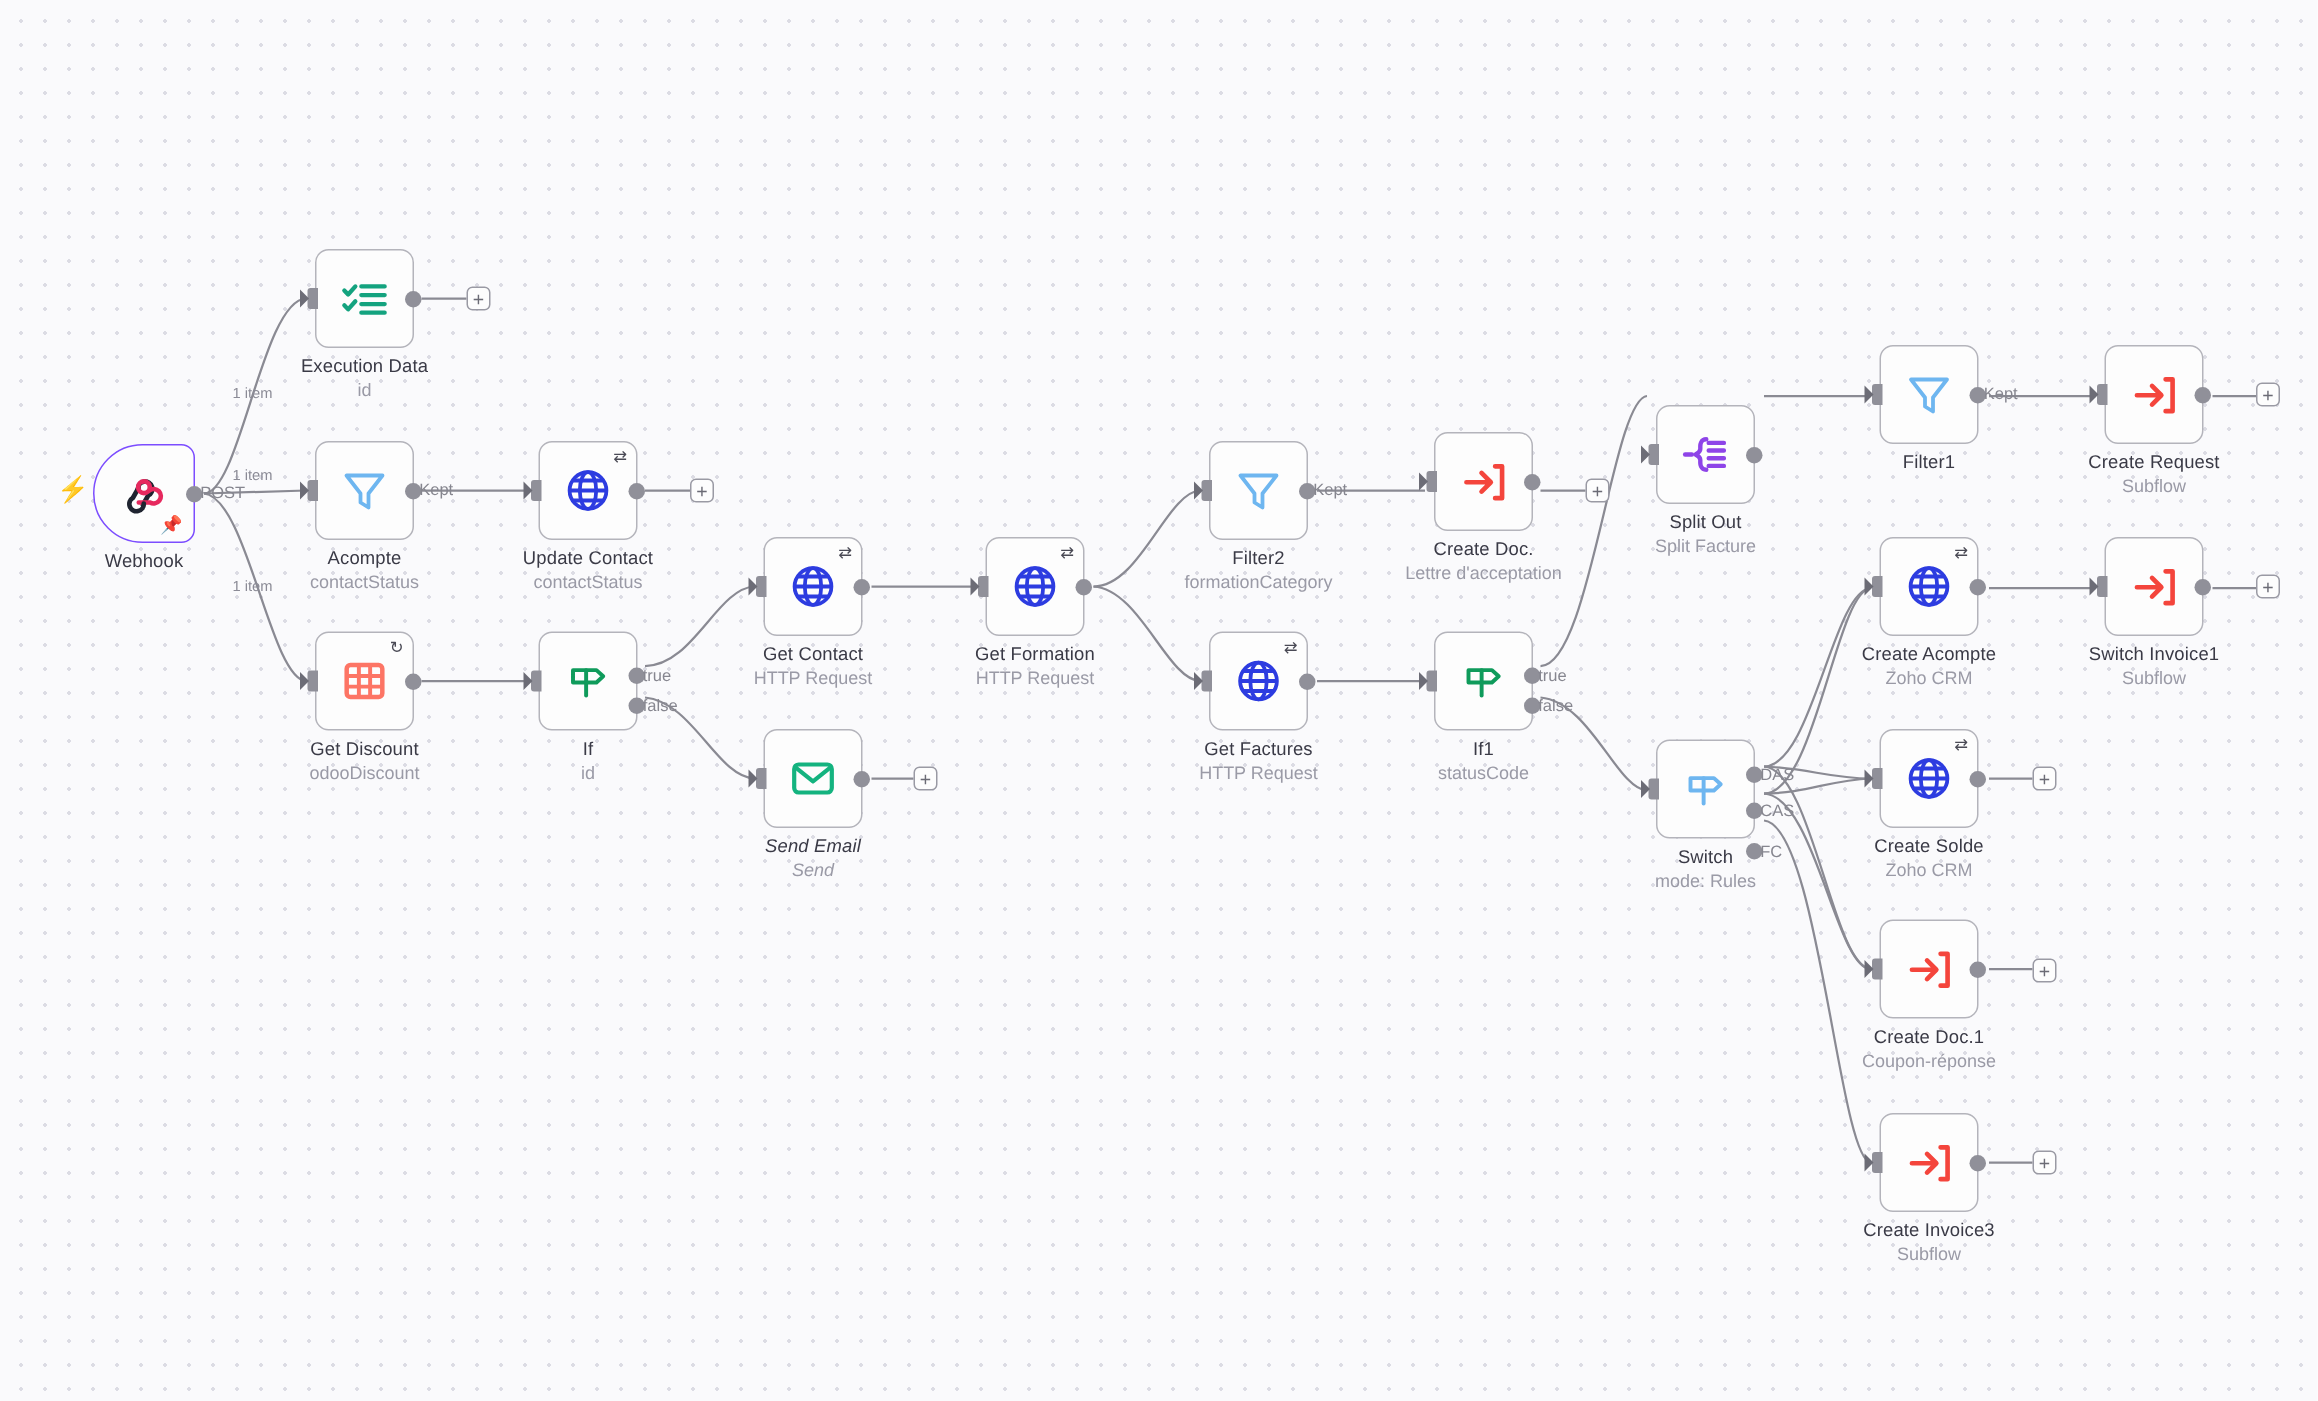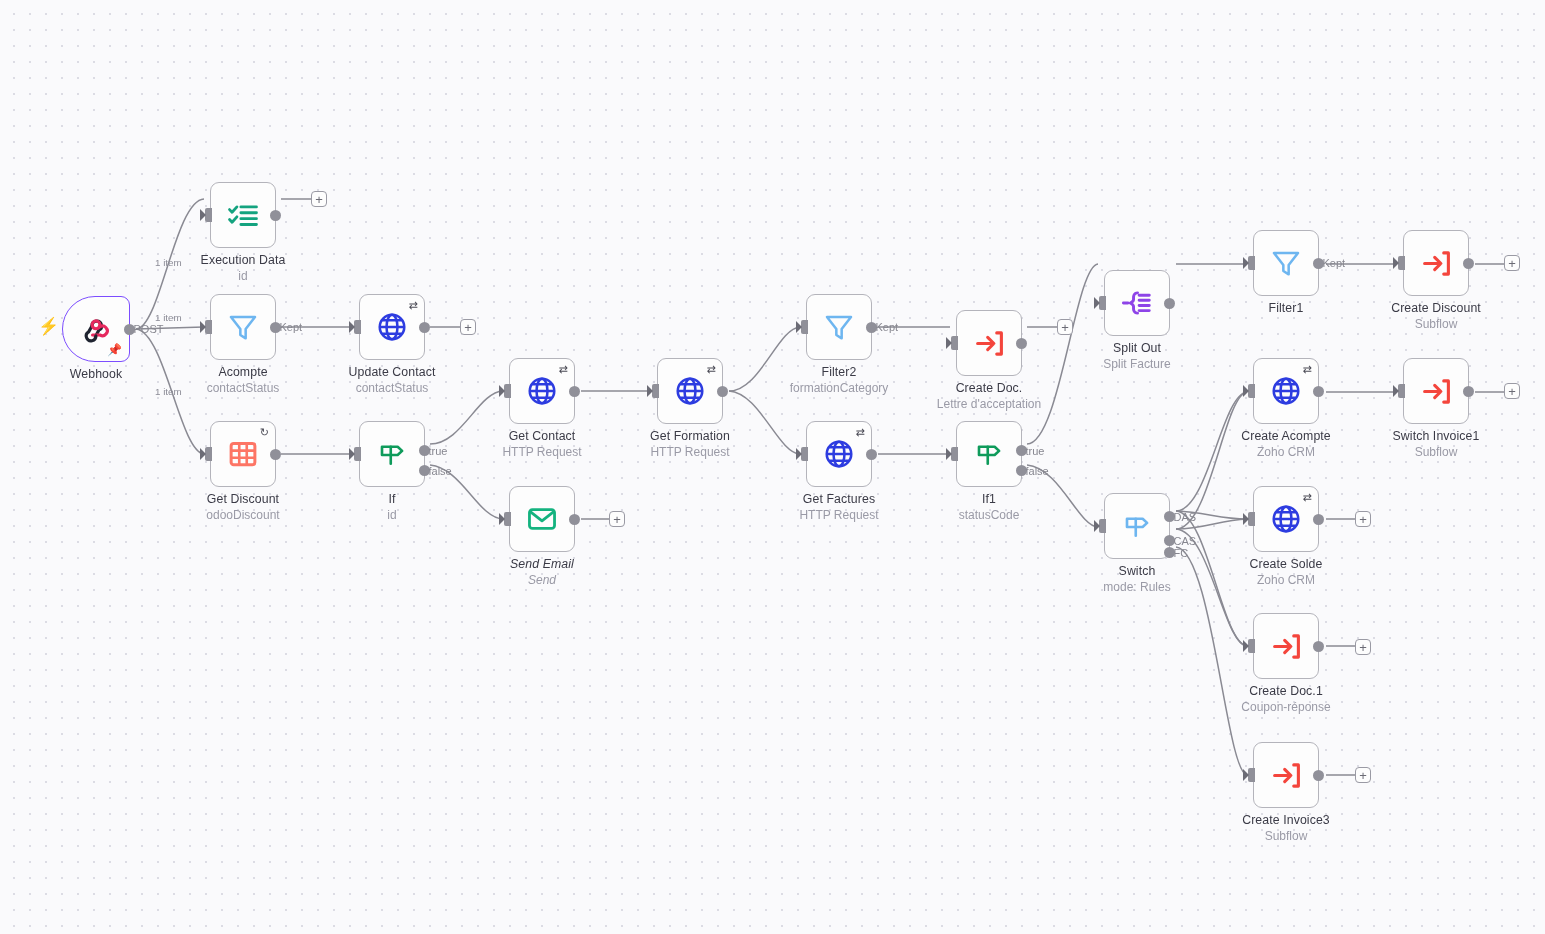--- a/index.html
+++ b/index.html
@@ -64,21 +64,21 @@
     border-radius: 50%;
     background: #909099;
     top: 50%;
     margin-top: -5.5px;
     right: -5.5px;
   }
   .port.p2a { top: 23px; margin-top: 0; }
   .port.p2b { top: 43px; margin-top: 0; }
   .port.p3a { top: 17px; margin-top: 0; }
   .port.p3b { top: 41px; margin-top: 0; text-decoration: underline; }
-  .port.p3c { top: 53px; margin-top: 0; }
+  .port.p3c { top: 53px; margin-top: 15px; }
   .port-label {
     position: absolute;
     left: 10px;
     top: 50%;
     transform: translateY(-50%);
     font-size: 11px;
     color: #86868f;
     white-space: nowrap;
   }
   .inport {
@@ -228,21 +228,21 @@
       <path d="M11.9 16.5a3.2 3.2 0 1 1-4.8-2.6l2.4-4.3" fill="none" stroke="#1f2430" stroke-width="2.1" stroke-linecap="round"></path>
       <circle cx="12" cy="9.2" r="2.6" fill="none" stroke="#e6295e" stroke-width="2.1"></circle>
     </svg>
     <div class="pin-badge">📌</div>
     <div class="port">
       <span class="port-label">POST</span>
     </div>
     <div class="node-label">Webhook</div>
   </div>
 
-  <div class="node" style="left:210px; top:182px;">
+  <div class="node" style="left:210px; top:166px;">
     <div class="inport"></div>
     <svg class="icn" width="34" height="34" viewBox="0 0 24 24">
       <path d="M2.5 8.2l1.8 1.9 3.4-3.8" fill="none" stroke="#14a37f" stroke-width="2" stroke-linecap="round" stroke-linejoin="round"></path>
       <path d="M2.5 15.2l1.8 1.9 3.4-3.8" fill="none" stroke="#14a37f" stroke-width="2" stroke-linecap="round" stroke-linejoin="round"></path>
       <path d="M10.5 6.3h11M10.5 10.4h11M10.5 14.6h11M10.5 18.7h11" stroke="#14a37f" stroke-width="2" stroke-linecap="round"></path>
     </svg>
     <div class="port">
       <span class="port-label"></span>
     </div>
     <div class="node-label">Execution Data</div>
@@ -369,21 +369,21 @@
       <path d="M3 12h18M4.7 7h14.6M4.7 17h14.6" stroke="#2d3ce0" stroke-width="1.9"></path>
     </svg>
     <div class="corner-badge">⇄</div>
     <div class="port">
       <span class="port-label"></span>
     </div>
     <div class="node-label">Get Factures</div>
     <div class="node-sub">HTTP Request</div>
   </div>
 
-  <div class="node" style="left:956px; top:310px;text-decoration:underline;">
+  <div class="node" style="left:956px; top:288px;text-decoration:underline;">
     <div class="inport"></div>
     <svg class="icn" width="31" height="31" viewBox="0 0 24 24">
       <path d="M2.8 12h12.4M10.6 7.2l4.8 4.8-4.8 4.8" fill="none" stroke="#f4453c" stroke-width="2.4" stroke-linecap="round" stroke-linejoin="round"></path>
       <path d="M17.6 3.8h3.6v16.4h-3.6" fill="none" stroke="#f4453c" stroke-width="2.4" stroke-linecap="round" stroke-linejoin="round"></path>
     </svg>
     <div class="port">
       <span class="port-label"></span>
     </div>
     <div class="node-label">Create Doc.</div>
     <div class="node-sub">Lettre d'acceptation</div>
@@ -452,21 +452,21 @@
 
   <div class="node" style="left:1403px; top:230px;">
     <div class="inport"></div>
     <svg class="icn" width="31" height="31" viewBox="0 0 24 24">
       <path d="M2.8 12h12.4M10.6 7.2l4.8 4.8-4.8 4.8" fill="none" stroke="#f4453c" stroke-width="2.4" stroke-linecap="round" stroke-linejoin="round"></path>
       <path d="M17.6 3.8h3.6v16.4h-3.6" fill="none" stroke="#f4453c" stroke-width="2.4" stroke-linecap="round" stroke-linejoin="round"></path>
     </svg>
     <div class="port">
       <span class="port-label"></span>
     </div>
-    <div class="node-label">Create Discount</div>
+    <div class="node-label">Create Request</div>
     <div class="node-sub">Subflow</div>
   </div>
 
   <div class="node" style="left:1253px; top:358px;">
     <div class="inport"></div>
     <svg class="icn" width="32" height="32" viewBox="0 0 24 24">
       <circle cx="12" cy="12" r="9.2" fill="none" stroke="#2d3ce0" stroke-width="1.9"></circle>
       <ellipse cx="12" cy="12" rx="4.1" ry="9.2" fill="none" stroke="#2d3ce0" stroke-width="1.9"></ellipse>
       <path d="M3 12h18M4.7 7h14.6M4.7 17h14.6" stroke="#2d3ce0" stroke-width="1.9"></path>
     </svg>

